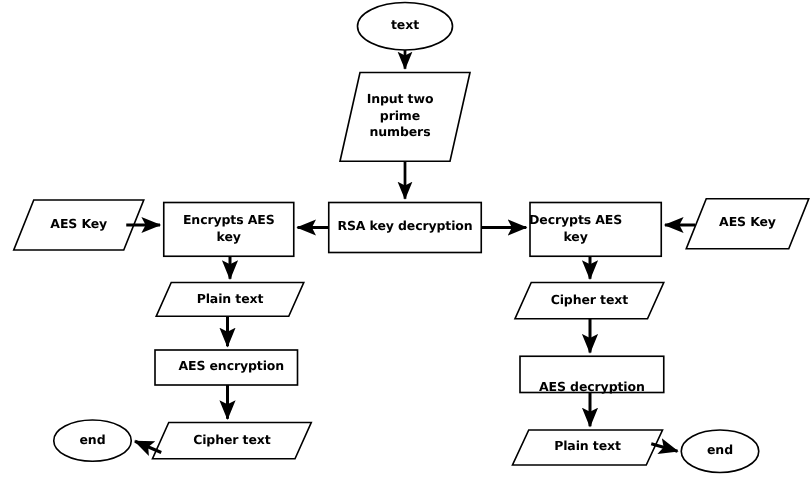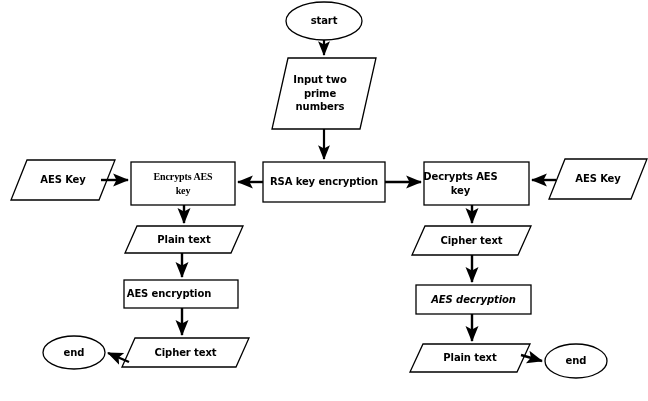--- a/index.html
+++ b/index.html
@@ -101,47 +101,47 @@
 
     <line x1="472" y1="205" x2="472" y2="223" stroke="#000000" stroke-width="2.4" marker-end="url(#arrowhead)"></line>
 
     <line x1="472" y1="255" x2="472" y2="282" stroke="#000000" stroke-width="2.4" marker-end="url(#arrowhead)"></line>
 
     <line x1="472" y1="314" x2="472" y2="341" stroke="#000000" stroke-width="2.4" marker-end="url(#arrowhead)"></line>
 
     <line x1="521" y1="355" x2="542" y2="361" stroke="#000000" stroke-width="2.4" marker-end="url(#arrowhead)"></line>
   </svg>
 
-  <div class="node-label" style="left:286px; top:2px;  width:76px;  height:38px;">start</div>
+  <div class="node-label" style="left:286px; top:2px;  width:76px;  height:38px;">text</div>
 
   <div class="node-label" style="left:268px; top:58px; width:104px; height:71px;">Input two
 prime
 numbers</div>
 
-  <div class="node-label" style="left:263px; top:162px; width:122px; height:40px;">RSA key encryption</div>
+  <div class="node-label" style="left:263px; top:162px; width:122px; height:40px;">RSA key decryption</div>
 
   <div class="node-label" style="left:11px;  top:160px; width:104px; height:40px;">AES Key</div>
 
-  <div class="node-label" style="left:131px; top:162px; width:104px; height:43px;font-family:Liberation Serif, serif;">Encrypts AES
+  <div class="node-label" style="left:131px; top:162px; width:104px; height:43px;">Encrypts AES
 key</div>
 
   <div class="node-label" style="left:125px; top:226px; width:118px; height:27px;">Plain text</div>
 
-  <div class="node-label" style="left:108px; top:280px; width:122px; height:28px;">AES encryption</div>
+  <div class="node-label" style="left:124px; top:280px; width:122px; height:28px;">AES encryption</div>
 
   <div class="node-label" style="left:122px; top:338px; width:127px; height:29px;">Cipher text</div>
 
   <div class="node-label" style="left:43px;  top:336px; width:62px;  height:33px;">end</div>
 
   <div class="node-label" style="left:549px; top:159px; width:98px;  height:40px;">AES Key</div>
 
   <div class="node-label" style="left:408px; top:162px; width:105px; height:43px;">Decrypts AES
 key</div>
 
   <div class="node-label" style="left:412px; top:226px; width:119px; height:29px;">Cipher text</div>
 
-  <div class="node-label" style="left:416px; top:285px; width:115px; height:29px;font-style:italic;">AES decryption</div>
+  <div class="node-label" style="left:416px; top:296px; width:115px; height:29px;">AES decryption</div>
 
   <div class="node-label" style="left:410px; top:344px; width:120px; height:28px;">Plain text</div>
 
   <div class="node-label" style="left:545px; top:344px; width:62px;  height:34px;">end</div>
 
 </div>
 
 </body></html>

